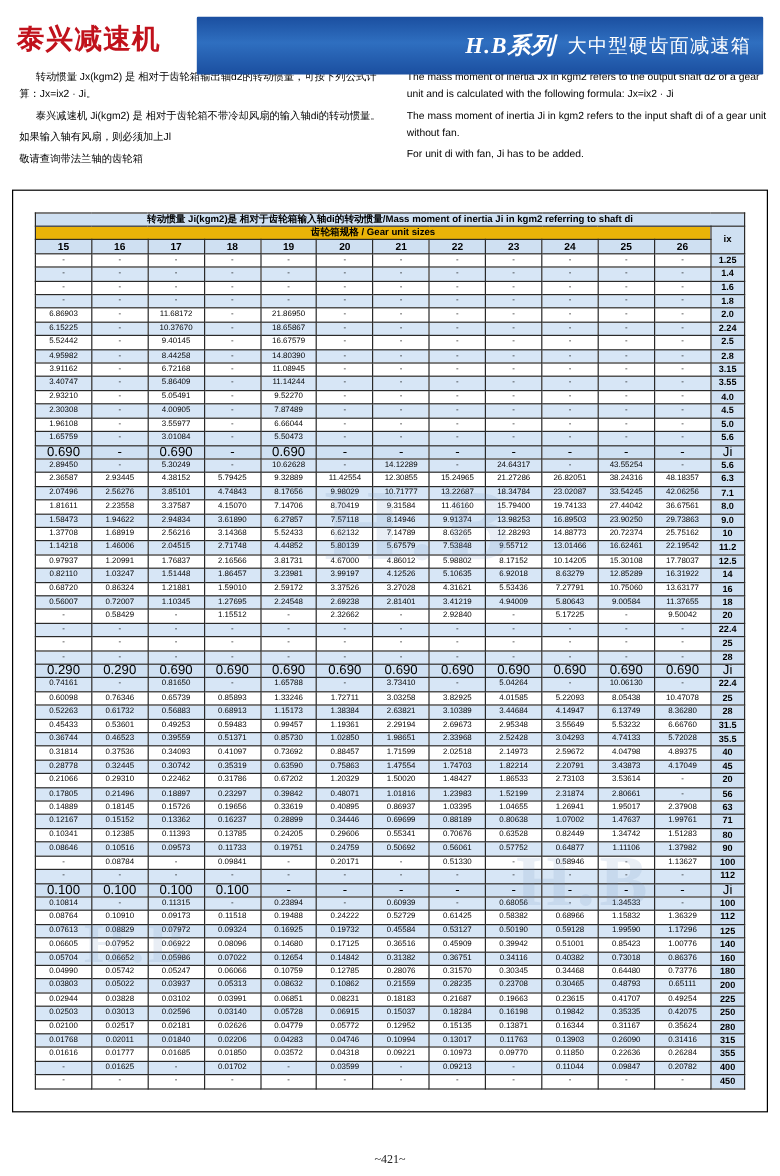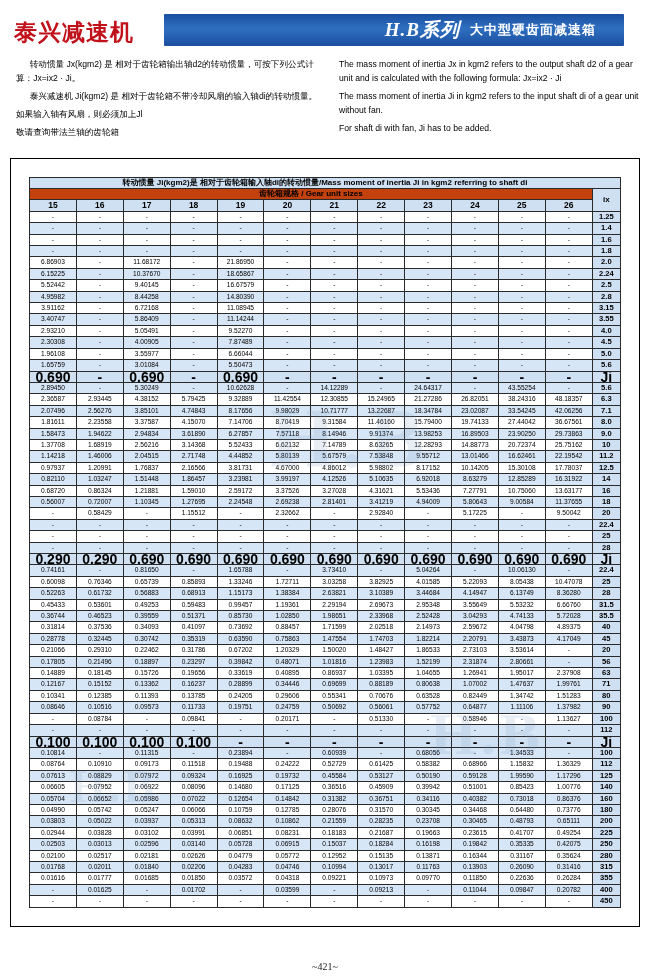--- a/index.html
+++ b/index.html
@@ -26,42 +26,42 @@
     font-weight: bold;
     font-size: 23px;
     color: #c1121c;
     letter-spacing: 1px;
     white-space: nowrap;
     z-index: 2;
   }
   .header-bar {
     position: absolute;
     left: 150px;
-    right: 12px;
+    right: 0;
     top: 2px;
-    height: 32px;
+    height: 48px;
     background: linear-gradient(to bottom, #1b4fa0 0%, #2f6fc0 45%, #1b4fa0 100%);
     display: flex;
     align-items: center;
     justify-content: flex-end;
-    padding-right: 28px;
+    padding-right: 10px;
     color: #fff;
     border-radius: 1px;
   }
   .header-bar .series {
     font-family: "Liberation Serif", serif;
     font-style: italic;
     font-weight: bold;
     font-size: 19px;
     margin-right: 10px;
     letter-spacing: 1px;
   }
   .header-bar .series-sub {
-    font-size: 13px;
-    font-weight: bold;
+    font-size: 16px;
+    font-weight: normal;
     letter-spacing: 1px;
   }
 
   
   .titles { margin: 10px 16px 6px 16px; }
   .title-cn { font-size: 12.5px; font-weight: bold; line-height: 1.5; }
   .title-en { font-size: 12.5px; font-weight: bold; line-height: 1.5; font-family: "Liberation Serif", serif; }
 
   
   .notes {
@@ -96,38 +96,38 @@
     white-space: nowrap;
   }
   .cap-row td {
     background: #cfe0f2;
     font-size: 8px;
     font-weight: bold;
     height: 16px;
     line-height: 16px;
   }
   .sizes-row td {
-    background: #c2410c;
+    background: #eab308;
     font-size: 8px;
     font-weight: bold;
     height: 14px;
     line-height: 14px;
   }
   .hdr-row td {
     background: #cfe0f2;
     font-weight: bold;
     font-size: 8.5px;
     height: 15px;
     line-height: 15px;
   }
   .blue-row td { background: #d7e6f6; }
   .j-row td {
     background: #cfe0f2;
-    font-weight: bold;
-    font-size: 14px;
+    font-weight: normal;
+    font-size: 11px;
     height: 12px;
     line-height: 12px;
   }
   .lastcol { background: #cfe0f2 !important; font-weight: bold; font-size: 7.6px; }
 
   
   .wm {
     position: absolute;
     font-family: "Liberation Serif", serif;
     font-weight: bold;
@@ -170,21 +170,21 @@
   <div class="notes">
     <div class="notes-col">
       <p class="ind">转动惯量 Jx(kgm2) 是   相对于齿轮箱输出轴d2的转动惯量，可按下列公式计算：Jx=ix2 · Ji。</p>
       <p class="ind">泰兴减速机 Ji(kgm2) 是   相对于齿轮箱不带冷却风扇的输入轴di的转动惯量。</p>
       <p>如果输入轴有风扇，则必须加上Jl</p>
       <p>敬请查询带法兰轴的齿轮箱</p>
     </div>
     <div class="notes-col">
       <p>The mass moment of inertia Jx in kgm2 refers to the output shaft d2 of a gear unit and is calculated with the following formula: Jx=ix2 · Ji</p>
       <p>The mass moment of inertia Ji in kgm2 refers to the input shaft di of a gear unit without fan.</p>
-      <p>For shaft di with fan, Ji has to be added.</p>
+      <p>For unit di with fan, Ji has to be added.</p>
     </div>
   </div>
 
   <div class="table-wrap">
     <table class="main">
       <colgroup>
         <col style="width:8.3%">
           <col style="width:8.3%">
           <col style="width:8.3%">
           <col style="width:8.3%">

